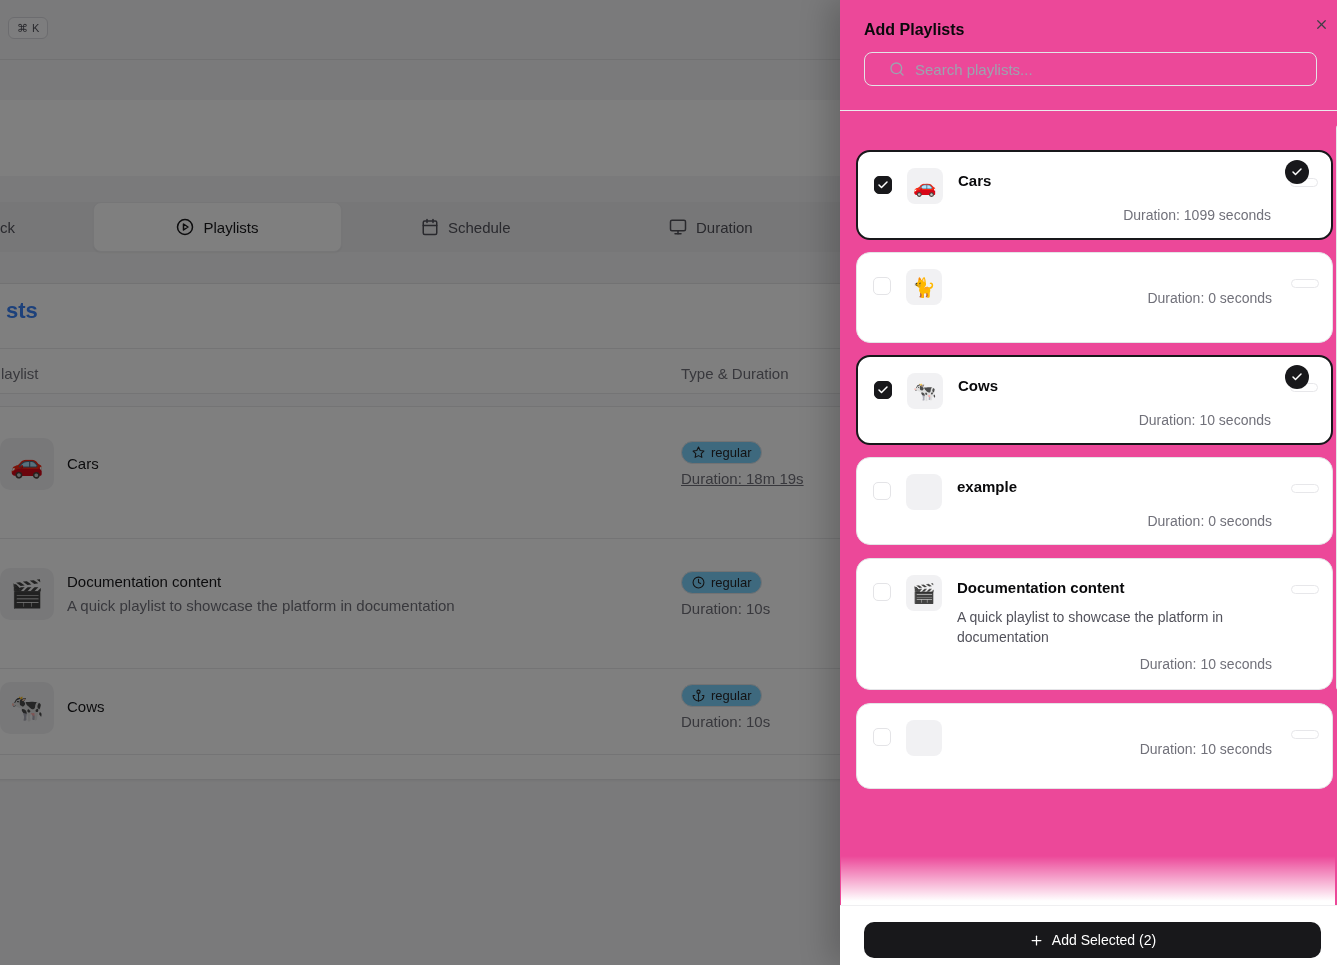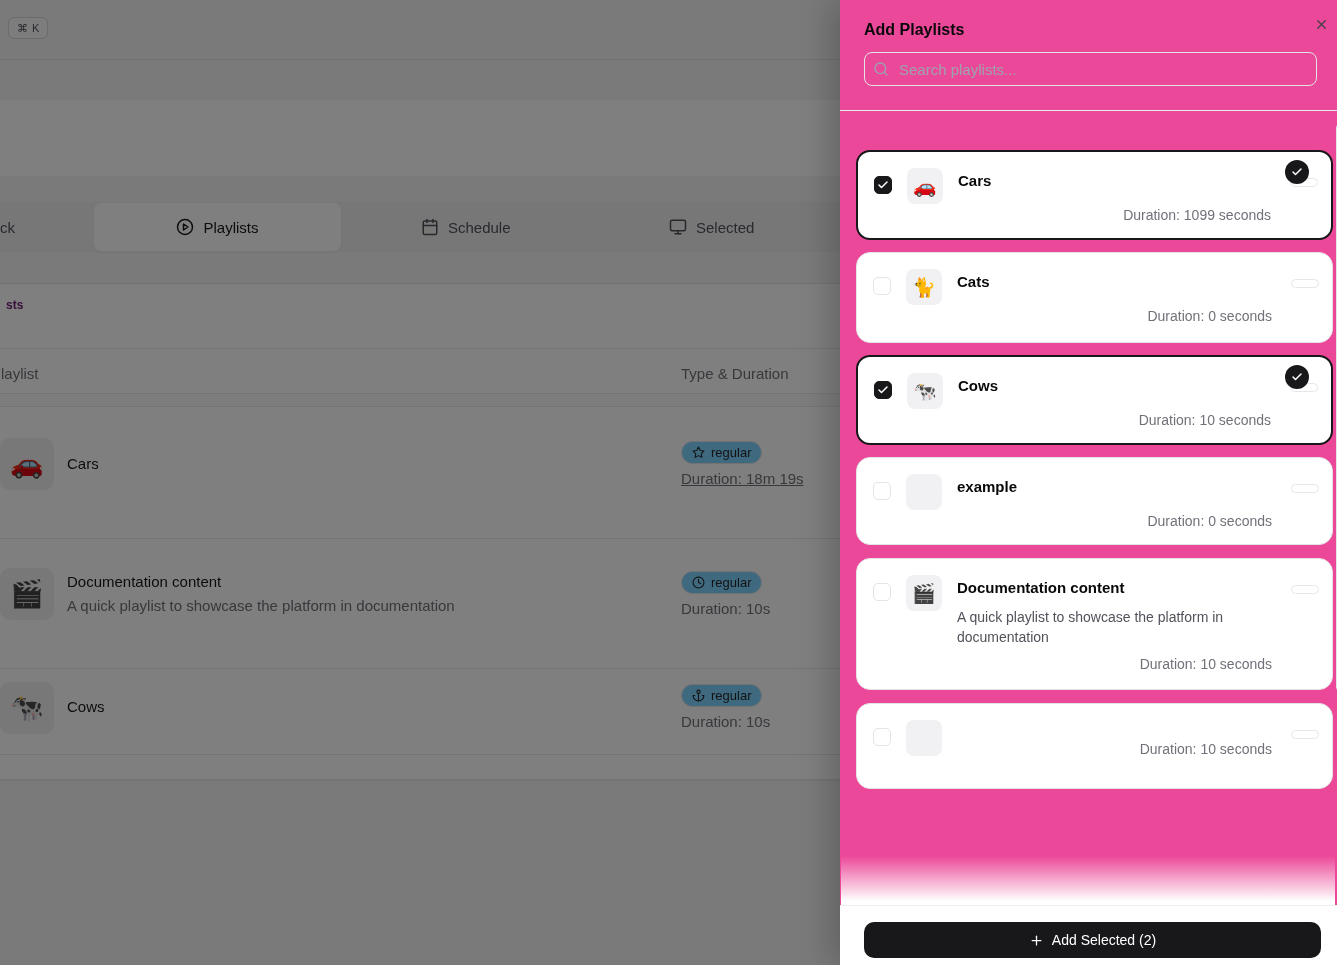--- a/index.html
+++ b/index.html
@@ -21,21 +21,21 @@
 
   .tabstrip{position:absolute;left:-40px;top:202px;width:940px;height:50px;background:#efeff1;border-radius:10px;}
   .tab{position:absolute;top:202px;height:50px;display:flex;align-items:center;gap:9px;
        color:#52525b;font-size:15px;white-space:nowrap;}
   .tab-active{left:93px;width:249px;justify-content:center;background:#fff;border-radius:8px;
        border:1px solid #ececef;box-shadow:0 1px 2px rgba(0,0,0,.05);color:#18181b;font-weight:500;}
   .icon{display:inline-flex;flex:none;}
 
   .table-card{position:absolute;left:-40px;top:283px;width:920px;height:497px;background:#fff;
        border:1px solid #e4e4e7;border-radius:12px;box-shadow:0 1px 3px rgba(0,0,0,.05);}
-  .section-heading{position:absolute;left:45px;top:14px;font-size:12px;font-weight:600;color:#701a75;}
+  .section-heading{position:absolute;left:45px;top:14px;font-size:22px;font-weight:600;color:#3b82f6;}
   .tc-div{position:absolute;left:0;right:0;border-top:1px solid #e9e9eb;}
   .col-h{position:absolute;top:81px;font-size:15px;color:#71717a;white-space:nowrap;}
   .hdr-band{position:absolute;left:0;right:0;top:109px;height:14px;background:#fbfbfc;
        border-top:1px solid #e9e9eb;border-bottom:1px solid #e9e9eb;}
   .thumb{position:absolute;left:39px;width:54px;height:52px;border-radius:10px;background:#f1f1f3;
        display:flex;align-items:center;justify-content:center;font-size:27px;line-height:1;}
   .row-title{position:absolute;left:106px;font-size:15px;font-weight:500;color:#18181b;white-space:nowrap;}
   .row-desc{position:absolute;left:106px;font-size:15px;color:#71717a;white-space:nowrap;}
   .pillbadge{position:absolute;left:720px;height:23px;display:inline-flex;align-items:center;gap:6px;
        padding:0 10px;border:1px solid #e4e4e7;border-radius:999px;background:#7dd3fc;
@@ -45,21 +45,21 @@
   
   .overlay{position:absolute;inset:0;background:rgba(0,0,0,0.5);}
 
   
   .modal{position:absolute;left:832px;top:0;width:505px;height:965px;background:#ec4899;
        box-shadow:-10px 0 30px rgba(0,0,0,.2);margin-left:8px;}
   .m-title{position:absolute;left:24px;top:21px;font-size:16px;font-weight:700;color:#09090b;}
   .m-close{position:absolute;right:12px;top:12px;width:24px;height:24px;display:flex;align-items:center;
        justify-content:center;color:#3f3f46;cursor:pointer;border-radius:6px;}
   .m-search{position:absolute;left:24px;top:52px;width:453px;height:34px;border:1px solid #e4e4e7;
-       border-radius:8px;display:flex;align-items:center;gap:8px;padding:0 8px;color:#9ca3af;}
+       border-radius:8px;display:flex;align-items:center;gap:8px;padding:0 24px;color:#9ca3af;}
   .m-search input{border:none;outline:none;flex:1;font-size:15px;color:#18181b;background:transparent;}
   .m-search input::placeholder{color:#9ca3af;}
   .m-divider{position:absolute;left:0;right:0;top:110px;border-top:1px solid #ebebed;}
 
   .m-card{position:absolute;left:16px;width:477px;background:#fff;border:1px solid #e4e4e7;border-radius:14px;}
   .m-card.selected{border:2px solid #18181b;}
   .cb{position:absolute;left:16px;top:24px;width:18px;height:18px;border-radius:5px;border:1px solid #e4e4e7;
        background:#fff;display:flex;align-items:center;justify-content:center;}
   .cb.checked{background:#18181b;border-color:#18181b;color:#fff;}
   .m-thumb{position:absolute;left:49px;top:16px;width:36px;height:36px;border-radius:8px;background:#f1f1f3;
@@ -142,21 +142,21 @@
       <span>Schedule</span>
     </div>
     <div class="tab" style="left:669px;">
       <span class="icon">
         <svg width="18" height="18" viewBox="0 0 24 24" fill="none" stroke="#52525b" stroke-width="2" stroke-linecap="round" stroke-linejoin="round">
             <rect x="2" y="3" width="20" height="14" rx="2"></rect>
             <line x1="8" y1="21" x2="16" y2="21"></line>
             <line x1="12" y1="17" x2="12" y2="21"></line>
           </svg>
       </span>
-      <span>Selected</span>
+      <span>Duration</span>
     </div>
 
     <div class="table-card">
       <div class="section-heading">sts</div>
       <div class="tc-div" style="top:64px;"></div>
       <div class="col-h" style="left:40px;text-align:center;">laylist</div>
       <div class="col-h" style="left:720px;">Type &amp; Duration</div>
       <div class="hdr-band"></div>
 
       <div>
@@ -261,21 +261,20 @@
           </svg>
       </div>
     </div>
 
     <div class="m-card" style="top:252px;height:91px;">
       <div class="cb"></div>
       <div class="m-thumb">
           <span>🐈</span>
         </div>
       <div class="m-texts">
-        <div class="m-item-title">Cats</div>
         <div class="m-item-dur">Duration: 0 seconds</div>
       </div>
       <div class="handle-pill"></div>
     </div>
 
     <div class="m-card selected" style="top:355px;height:90px;">
       <div class="cb checked">
         <svg width="12" height="12" viewBox="0 0 24 24" fill="none" stroke="#fff" stroke-width="3" stroke-linecap="round" stroke-linejoin="round">
             <polyline points="20 6 9 17 4 12"></polyline>
           </svg>

